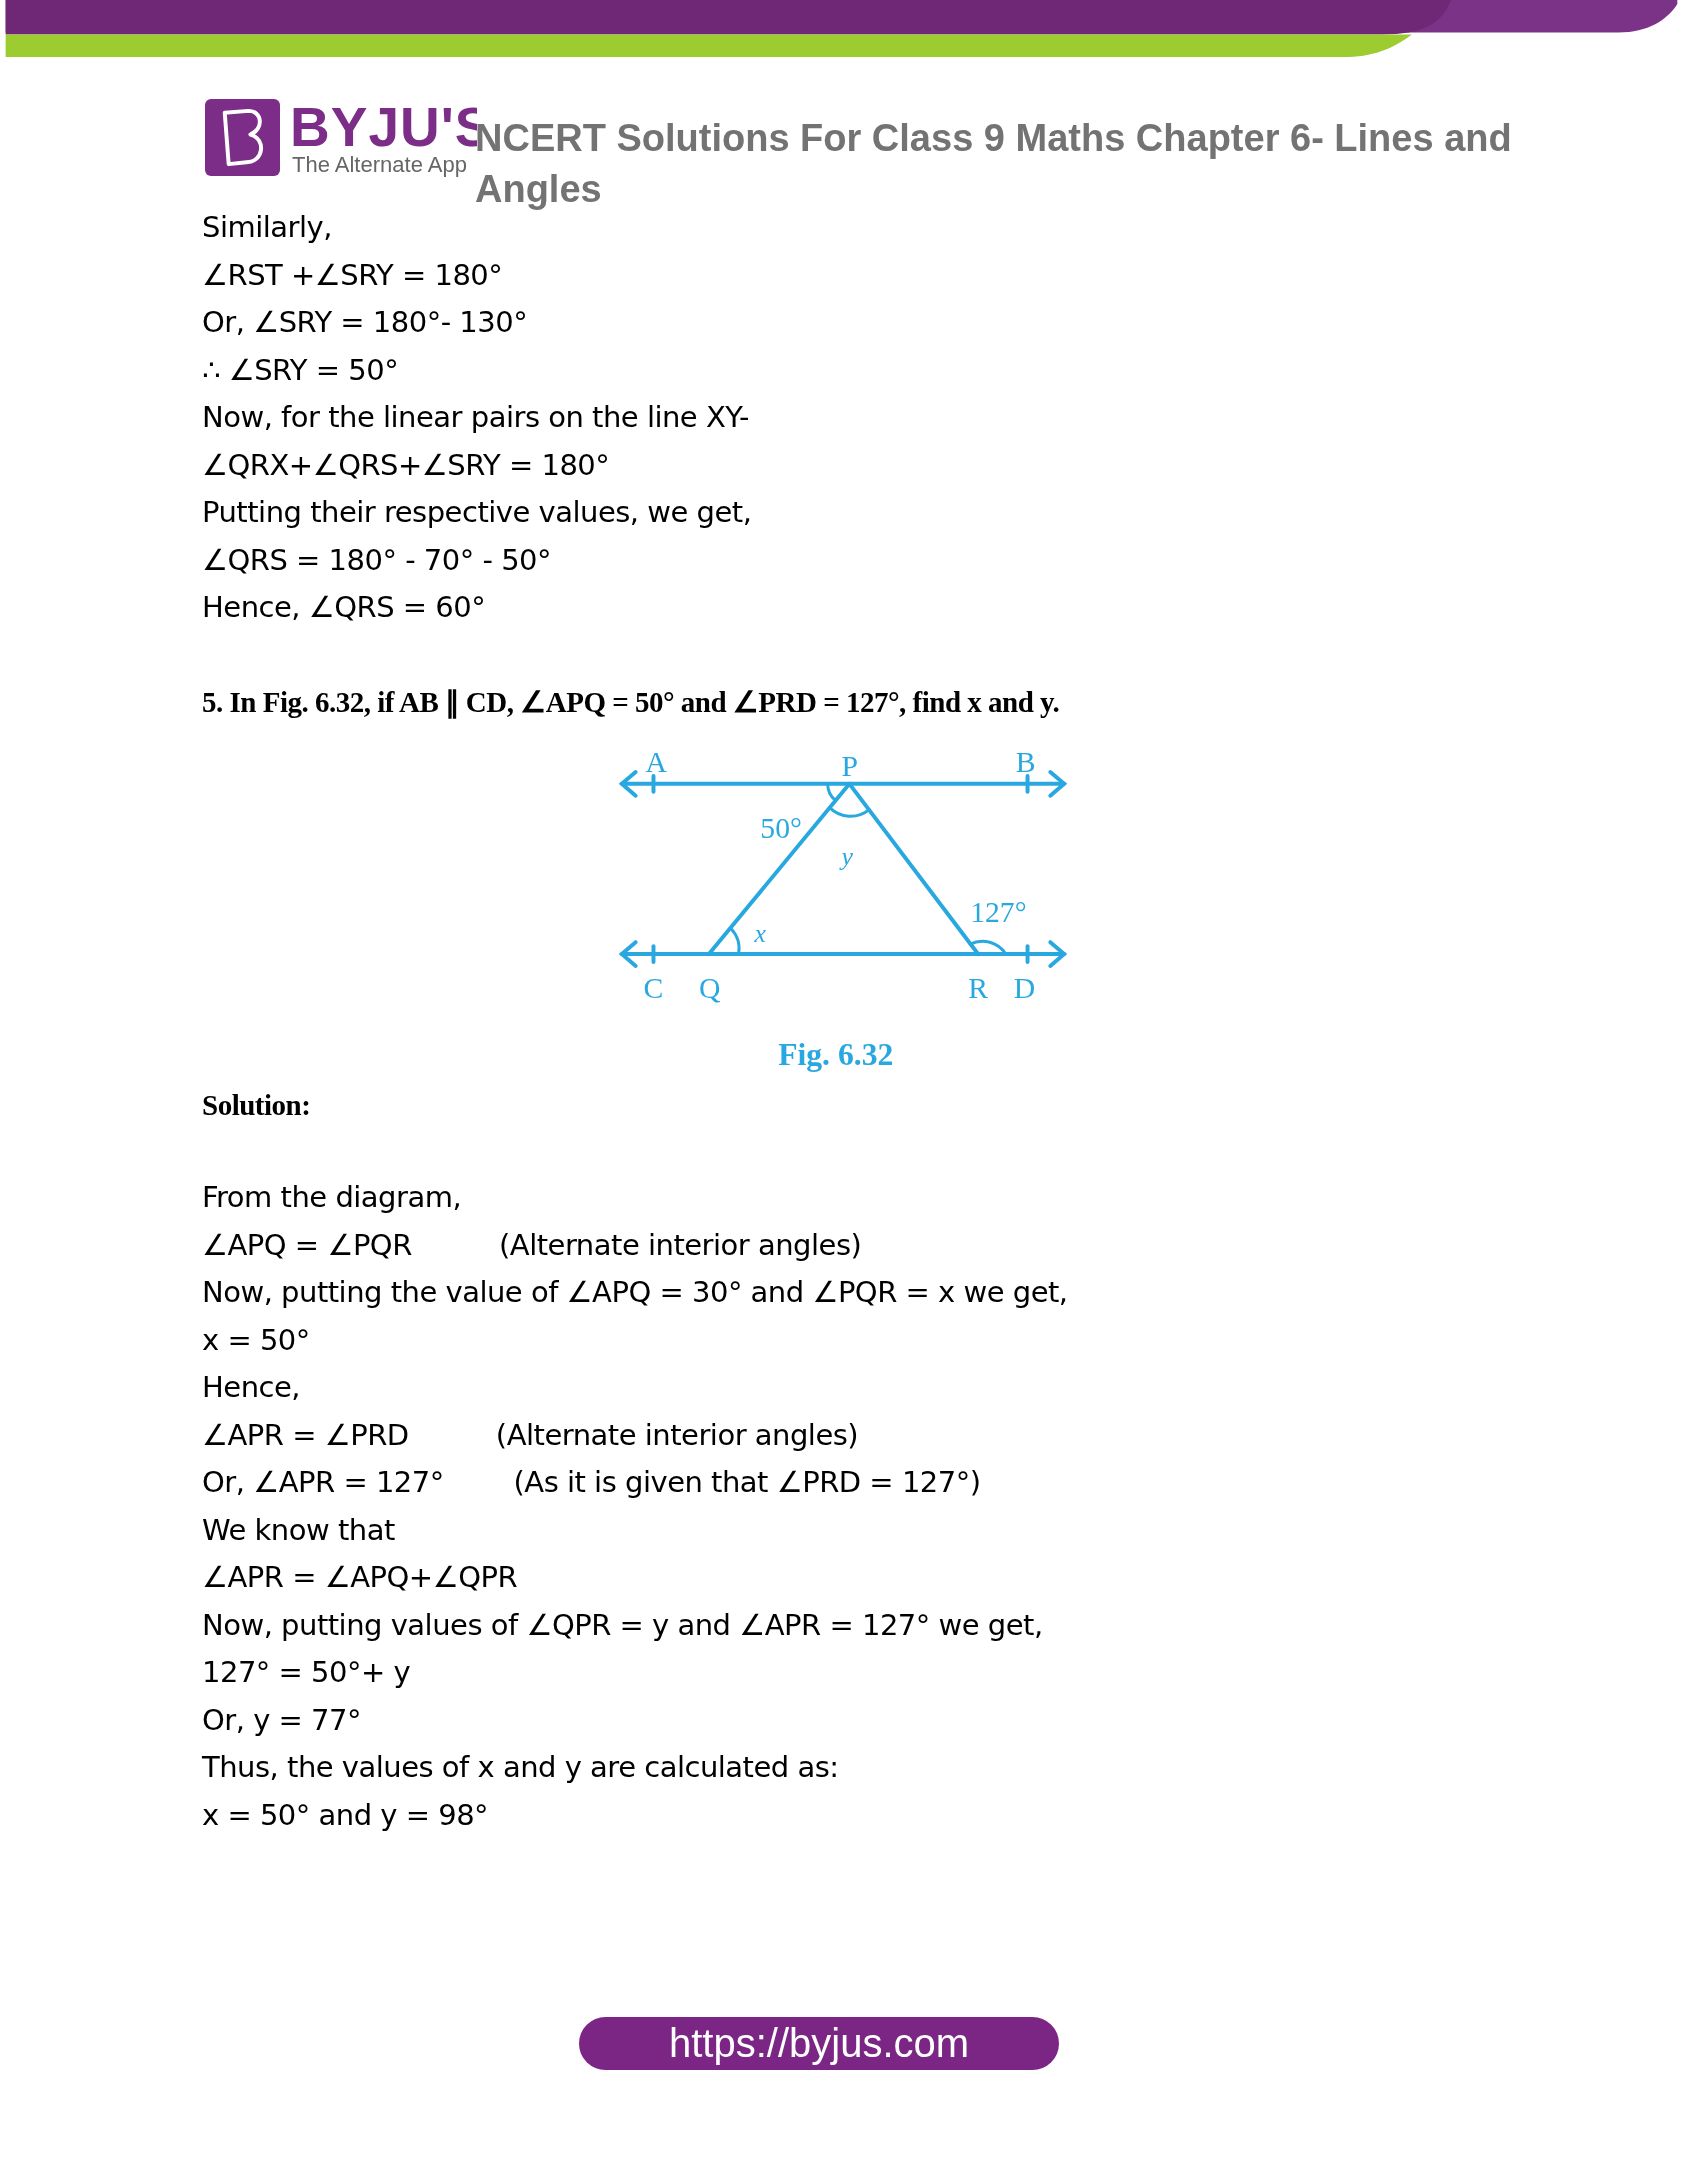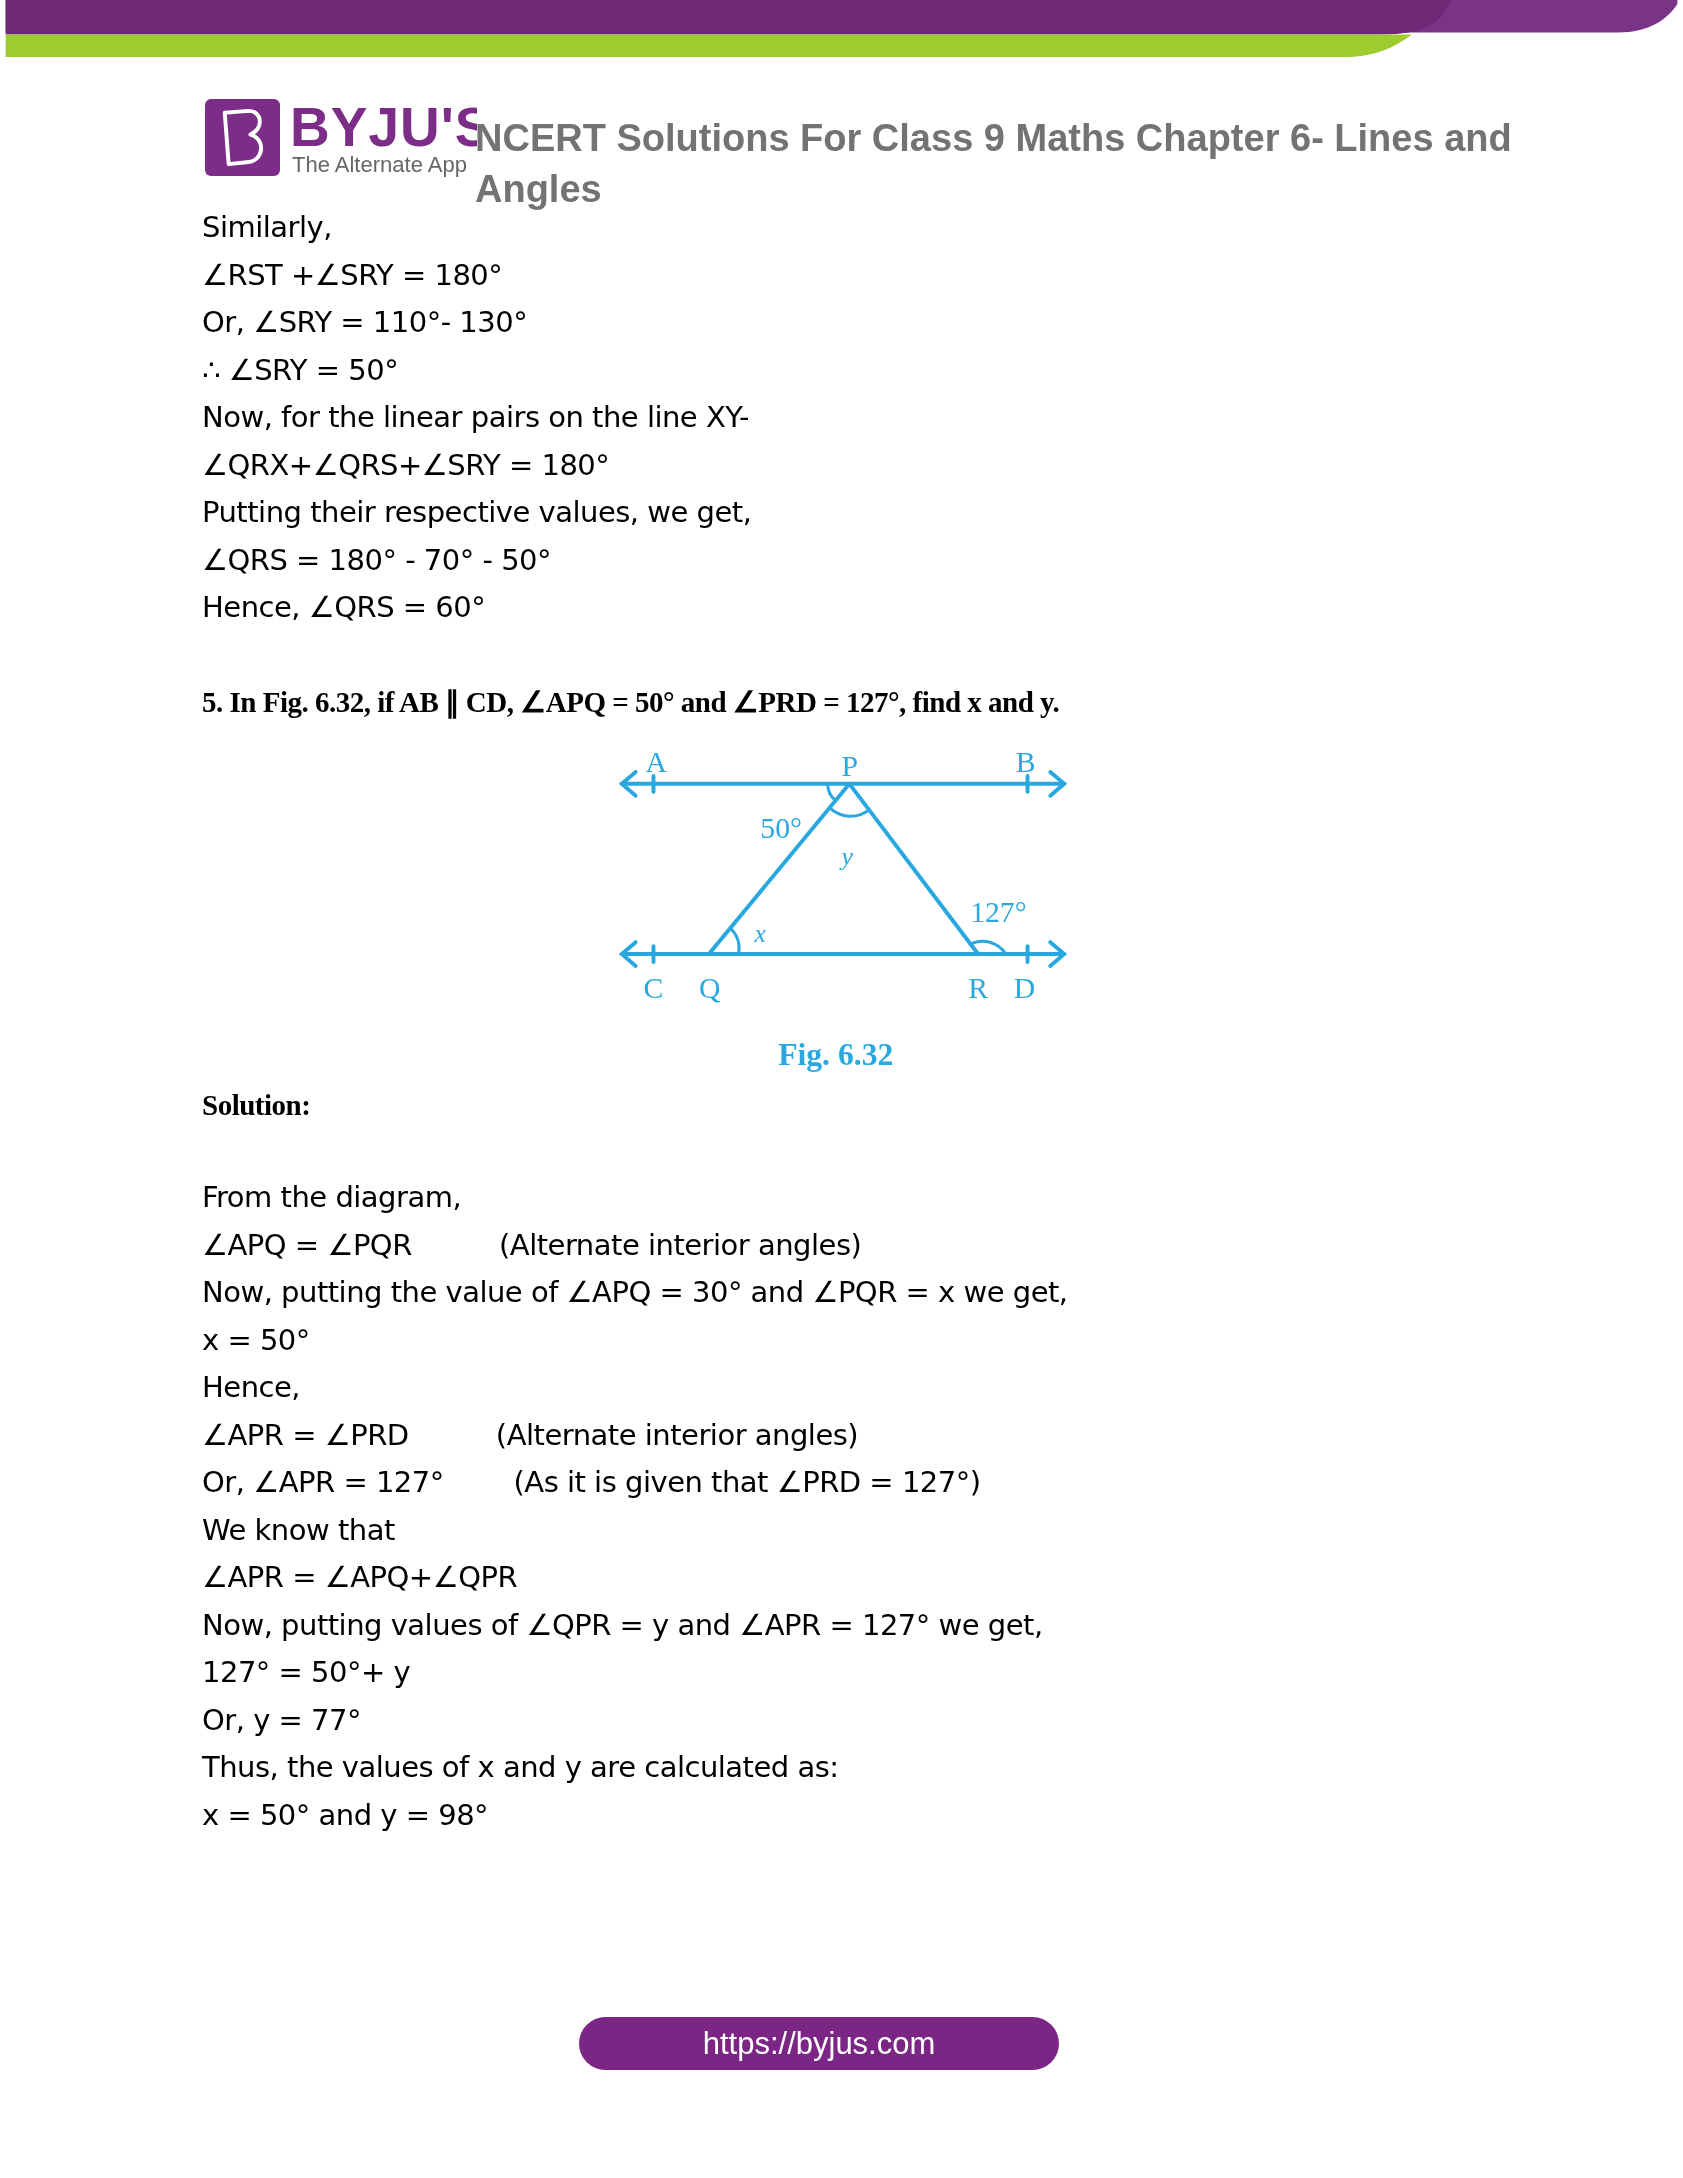--- a/index.html
+++ b/index.html
@@ -10,21 +10,21 @@
   .logo-box { position:absolute; left:0; top:0; width:75px; height:77px; background:#7b2d87; border-radius:6px; }
   .logo-word { position:absolute; left:85px; top:-4px; font-size:55px; font-weight:bold; color:#7b2d87; letter-spacing:1px; white-space:nowrap; }
   .logo-tag { position:absolute; left:87px; top:53px; font-size:22px; color:#666; white-space:nowrap; }
   .logo-clip { position:absolute; left:0; top:0; width:272px; height:79px; overflow:hidden;margin-left:7px; }
   .title { position:absolute; left:475px; top:113px; width:1119px; font-size:38px; font-weight:bold; line-height:51px; color:#737373; }
   .content { position:absolute; left:198px; top:210px; width:1287px; font-family:"DejaVu Sans", "Liberation Sans", sans-serif; font-size:29px; }
   .line { position:absolute; left:4px; white-space:pre; letter-spacing:-0.5px; }
   .bold { font-weight:bold;font-family:Liberation Serif, serif; }
   .figure { position:absolute; left:604px; top:744px; width:475px; height:337px; }
   .footer { position:absolute; left:579px; top:2017px; width:480px; height:53px; background:#7b2585; border-radius:27px;
-            color:#fff; font-size:31px; text-align:center; line-height:53px; font-family:"Liberation Sans", sans-serif; }
+            color:#fff; font-size:40px; text-align:center; line-height:53px; font-family:"Liberation Sans", sans-serif; }
 </style>
 </head>
 <body>
 
 <svg class="banner" viewBox="0 0 1700 60" width="1683" height="59">
   <path d="M0 0 H1700 V4 C1690 20 1670 33 1640 33 H0 Z" fill="#7b3388"></path>
   <path d="M0 0 H1470 C1460 25 1440 35 1400 35 H0 Z" fill="#6e2876"></path>
   <path d="M0 35 H1430 C1410 50 1390 58 1360 58 H0 Z" fill="#9ccc2f"></path>
 </svg>
 
@@ -38,21 +38,21 @@
     <div class="logo-word">BYJU'S</div>
     <div class="logo-tag">The Alternate App</div>
   </div>
 </div>
 
 <div class="title">NCERT Solutions For Class 9 Maths Chapter 6- Lines and Angles</div>
 
 <div class="content">
   <div class="line" style="top:0px">Similarly,</div>
   <div class="line" style="top:48px">∠RST +∠SRY = 180°</div>
-  <div class="line" style="top:95px">Or, ∠SRY = 110°- 130°</div>
+  <div class="line" style="top:95px">Or, ∠SRY = 180°- 130°</div>
   <div class="line" style="top:143px">∴ ∠SRY = 50°</div>
   <div class="line" style="top:190px">Now, for the linear pairs on the line XY-</div>
   <div class="line" style="top:238px">∠QRX+∠QRS+∠SRY = 180°</div>
   <div class="line" style="top:285px">Putting their respective values, we get,</div>
   <div class="line" style="top:333px">∠QRS = 180° - 70° - 50°</div>
   <div class="line" style="top:380px">Hence, ∠QRS = 60°</div>
 
   <div class="line bold" style="top:475px">5. In Fig. 6.32, if AB ∥ CD, ∠APQ = 50° and ∠PRD = 127°, find x and y.</div>
 
   <div class="line bold" style="top:879px">Solution:</div>

